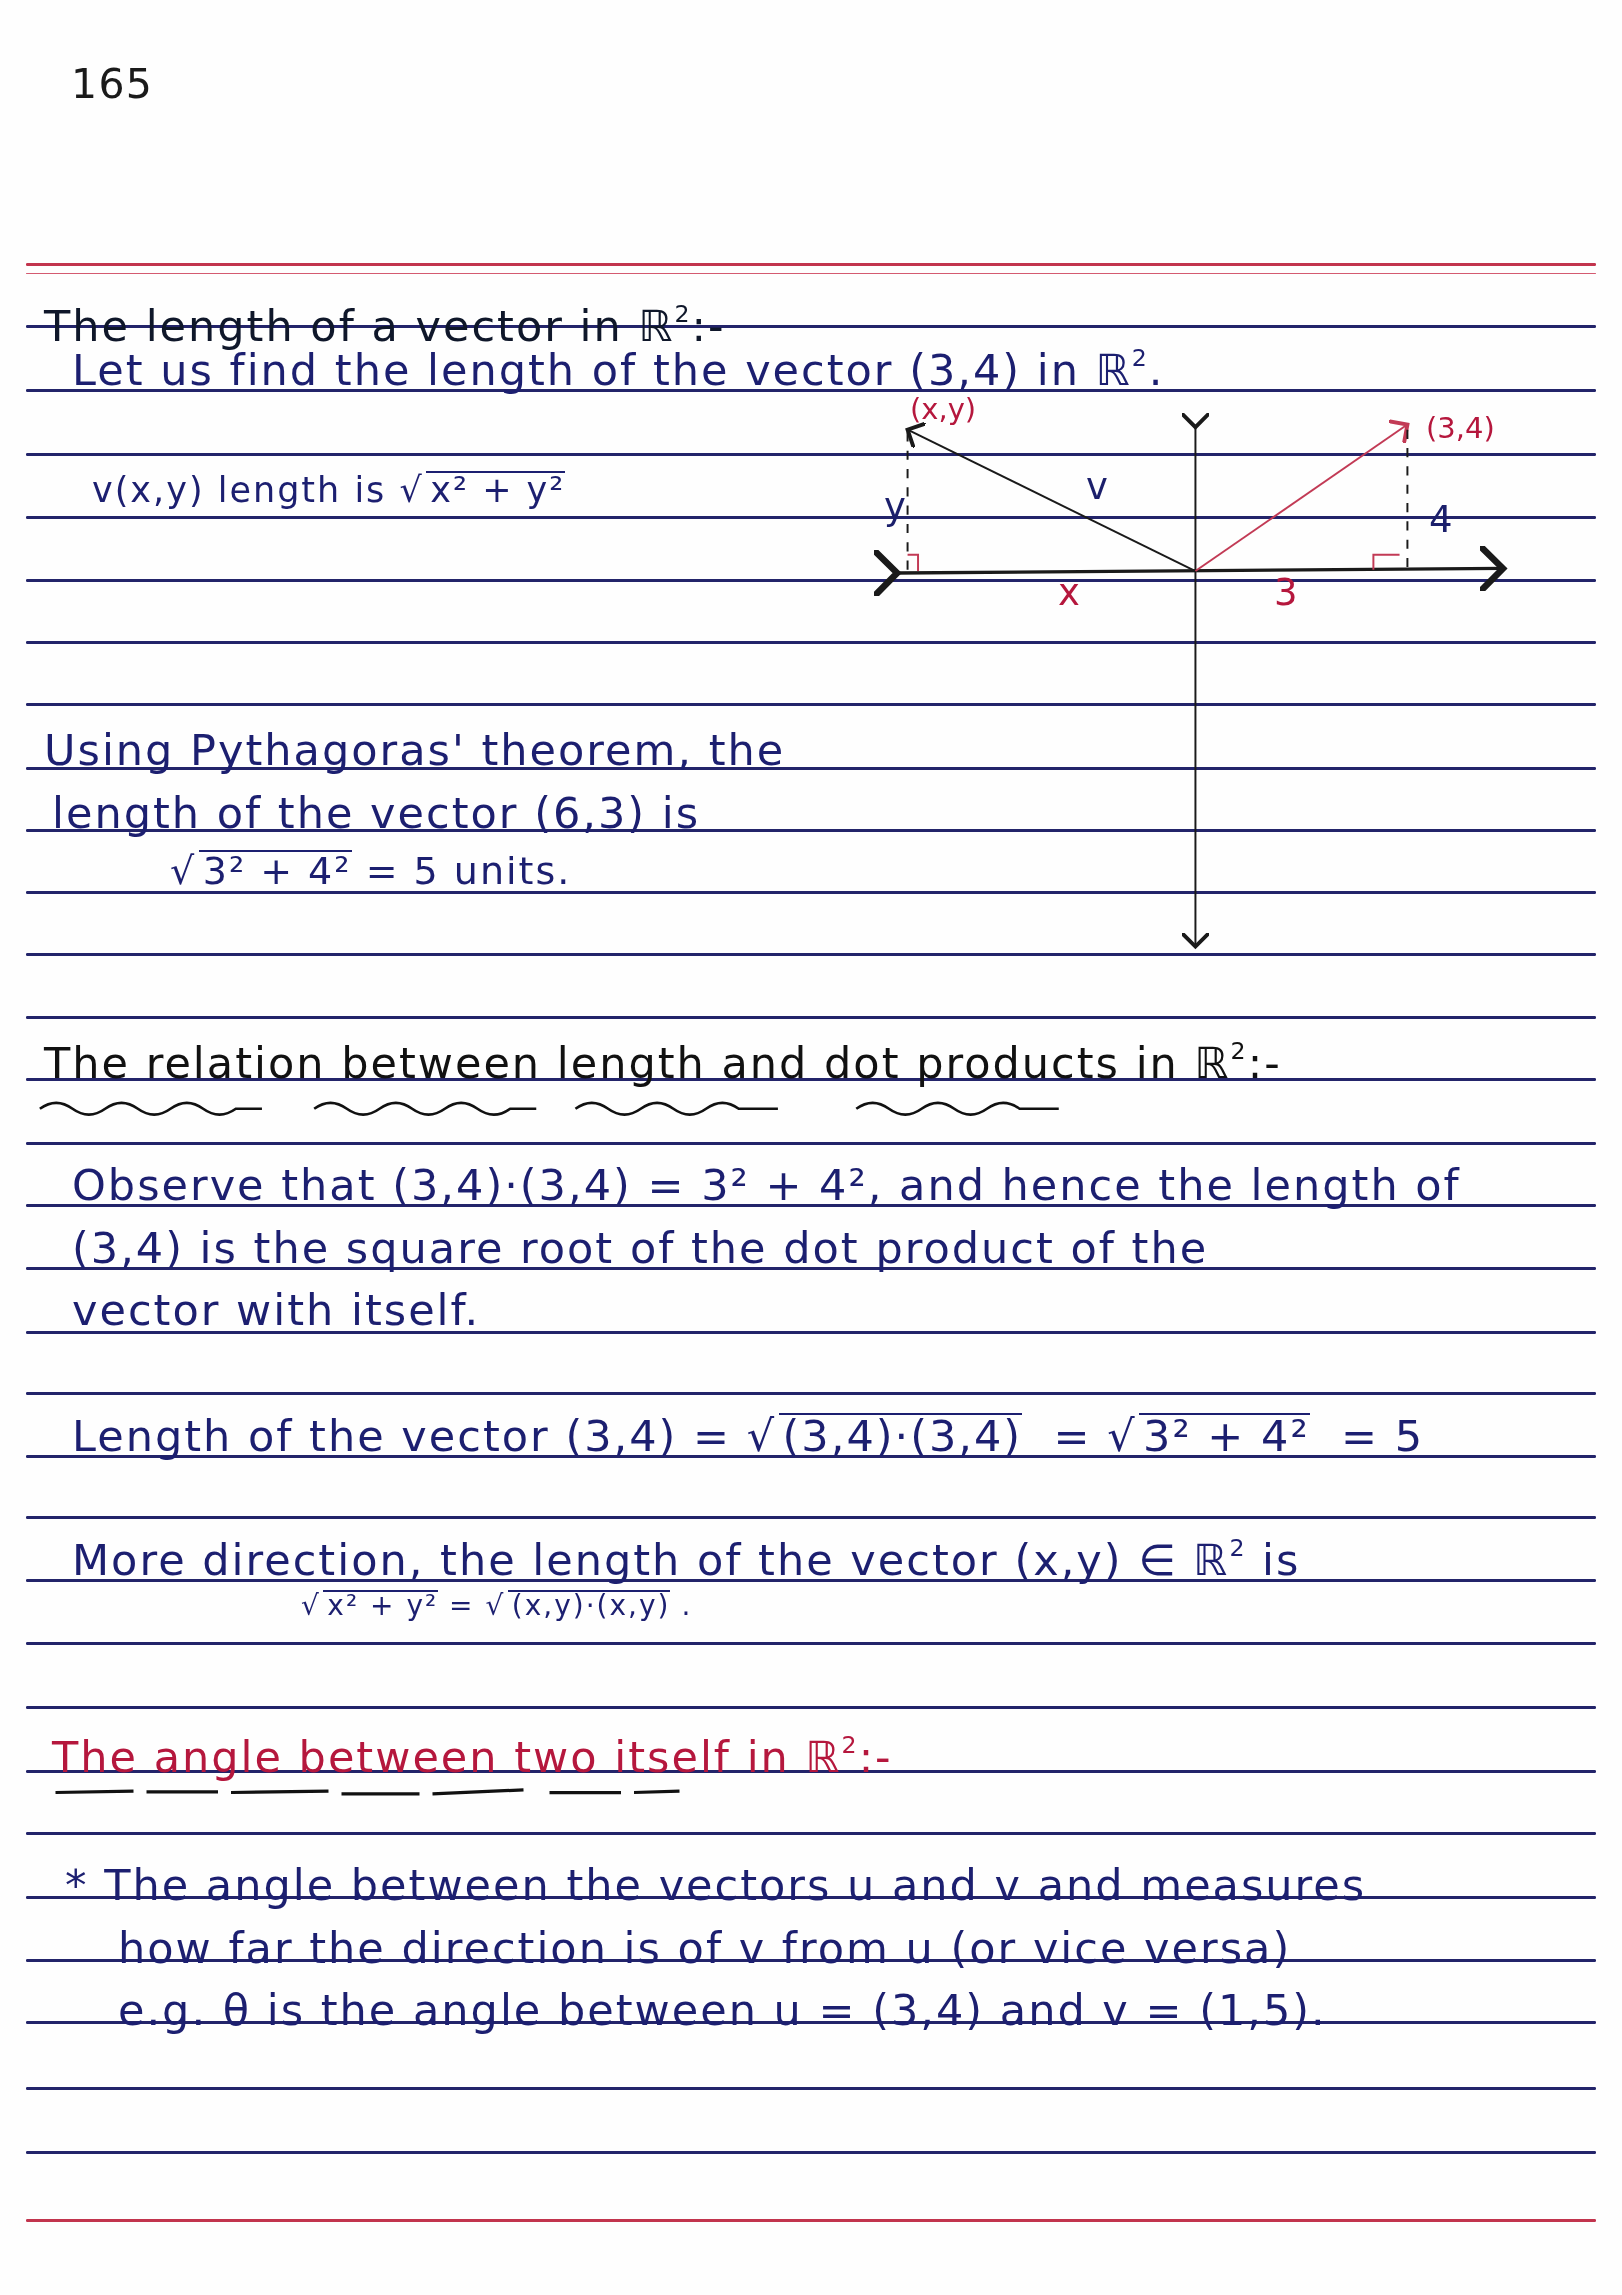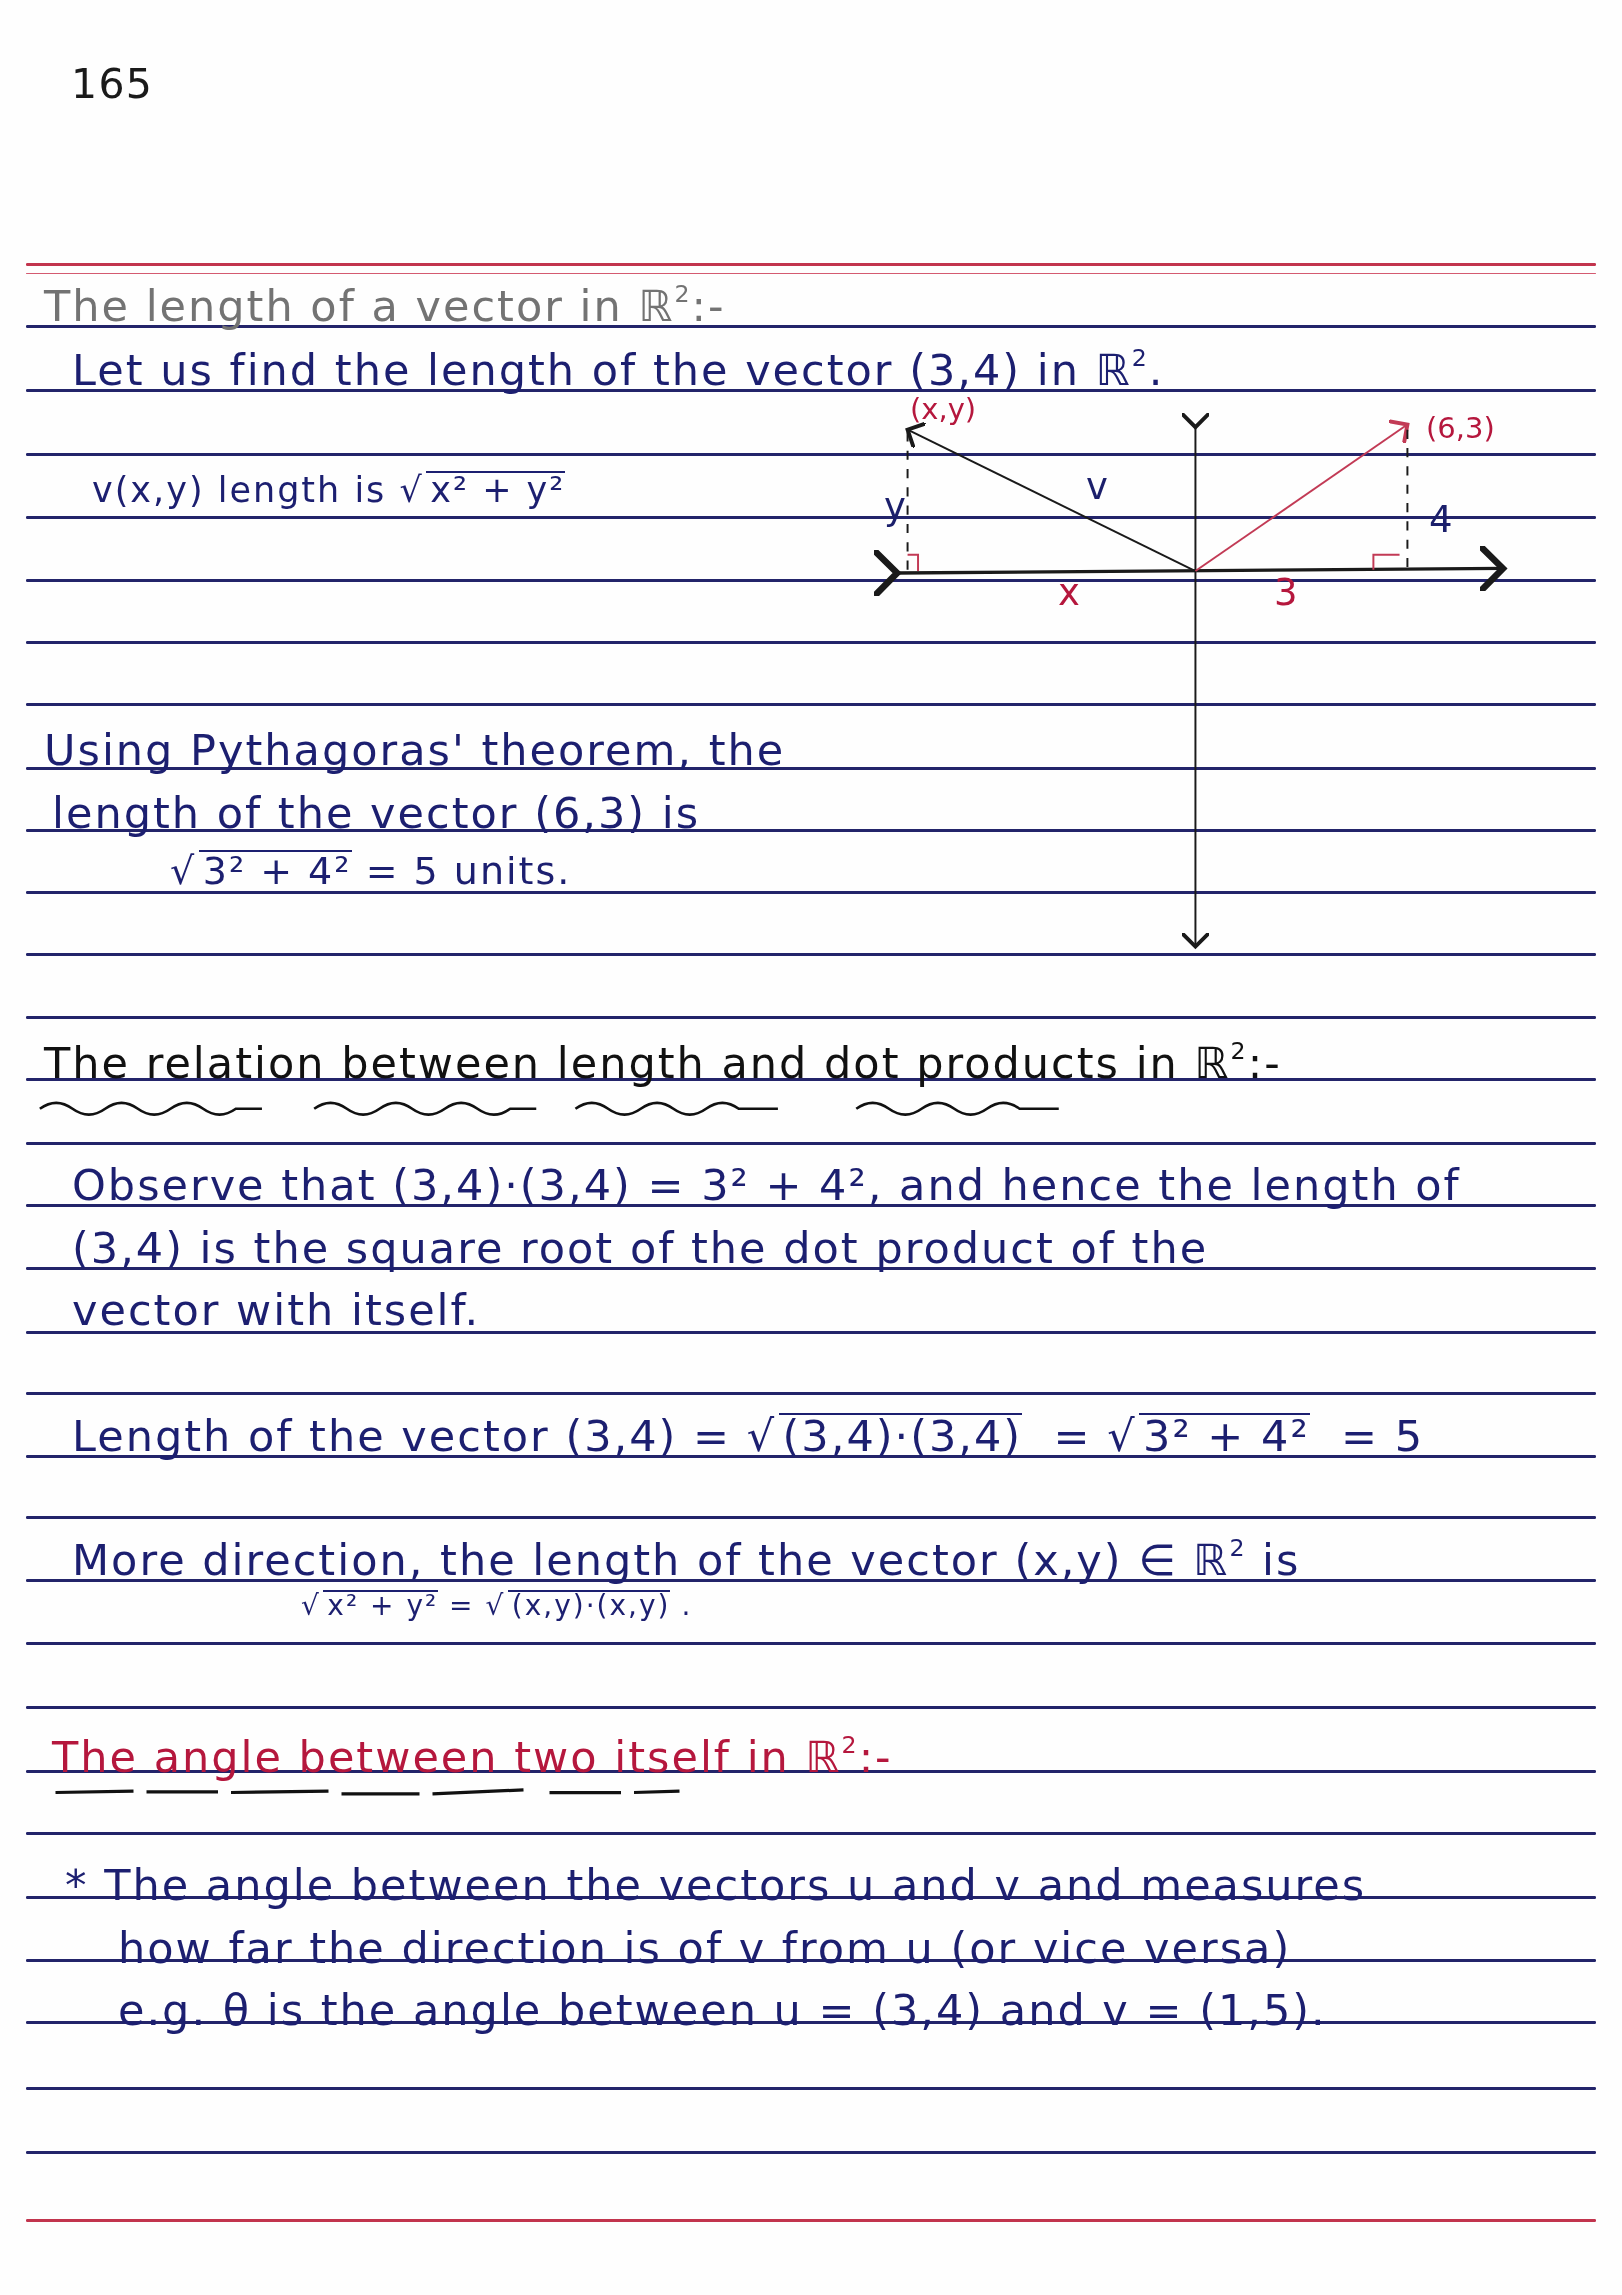--- a/index.html
+++ b/index.html
@@ -14,21 +14,21 @@
     background: #23246a; border-radius: 1.3px;
   }
   .rule.red { background: #c2344d; height: 2.6px; }
   .rule.red-thin { background: #d45a70; height: 1.3px; }
   .txt {
     position: absolute; white-space: nowrap;
     font-family: "DejaVu Sans", sans-serif;
     font-size: 43px; line-height: 1; letter-spacing: 2px;
     color: #1c1f70;
   }
-  .green { color: #737373; }
+  .green { color: #0f172a; margin-top: 20px; }
   .red { color: #b5173d; }
   .black { color: #111111; }
   .pgnum { position: absolute; left: 71px; top: 60px; font-size: 41px; color: #1a1a1a; letter-spacing: 1.3px; }
   sup { font-size: 0.55em; vertical-align: 0.8em; }
   .sqrt { display: inline-block; border-top: 2.6px solid currentColor; padding-left: 3.9px; margin-left: 2.6px; }
   .rad { display: inline-block; }
   .stamp {
     position: absolute; left: 1158px; top: 131px; width: 281px; height: 92px;
   }
   .stamp .lbl { position: absolute; font-family: "DejaVu Sans", sans-serif; font-style: italic; font-size: 17px; color: #e07b8c; }
@@ -112,21 +112,21 @@
 
       <line x1="528" y1="272" x2="88" y2="56" stroke="#1a1a1a" stroke-width="3" marker-end="url(#arr)"></line>
       <line x1="88" y1="60" x2="88" y2="272" stroke="#1a1a1a" stroke-width="3" stroke-dasharray="14 14"></line>
       <path d="M88 247 L104 247 L104 272" fill="none" stroke="#c23a55" stroke-width="3"></path>
 
       <line x1="528" y1="272" x2="852" y2="48" stroke="#c23a55" stroke-width="3" marker-end="url(#arrR)"></line>
       <line x1="852" y1="56" x2="852" y2="270" stroke="#1a1a1a" stroke-width="3" stroke-dasharray="14 14"></line>
       <path d="M800 270 L800 247 L840 247" fill="none" stroke="#c23a55" stroke-width="3"></path>
     </svg>
     <span class="dlbl red" style="left:60px;top:-1.3px;font-size:29px;">(x,y)</span>
-    <span class="dlbl red" style="left:576px;top:18.3px;font-size:29px;">(6,3)</span>
+    <span class="dlbl red" style="left:576px;top:18.3px;font-size:29px;">(3,4)</span>
     <span class="dlbl" style="left:236px;top:72px;">v</span>
     <span class="dlbl" style="left:34px;top:92px;">y</span>
     <span class="dlbl red" style="left:208px;top:178px;">x</span>
     <span class="dlbl red" style="left:424px;top:178px;">3</span>
     <span class="dlbl" style="left:579px;top:105px;">4</span>
   </div>
 
   <div class="txt black" style="left:44px;top:1040px;">
     <span>The relation between length and dot products in ℝ</span><sup>2</sup><span>:-</span>
   </div>

